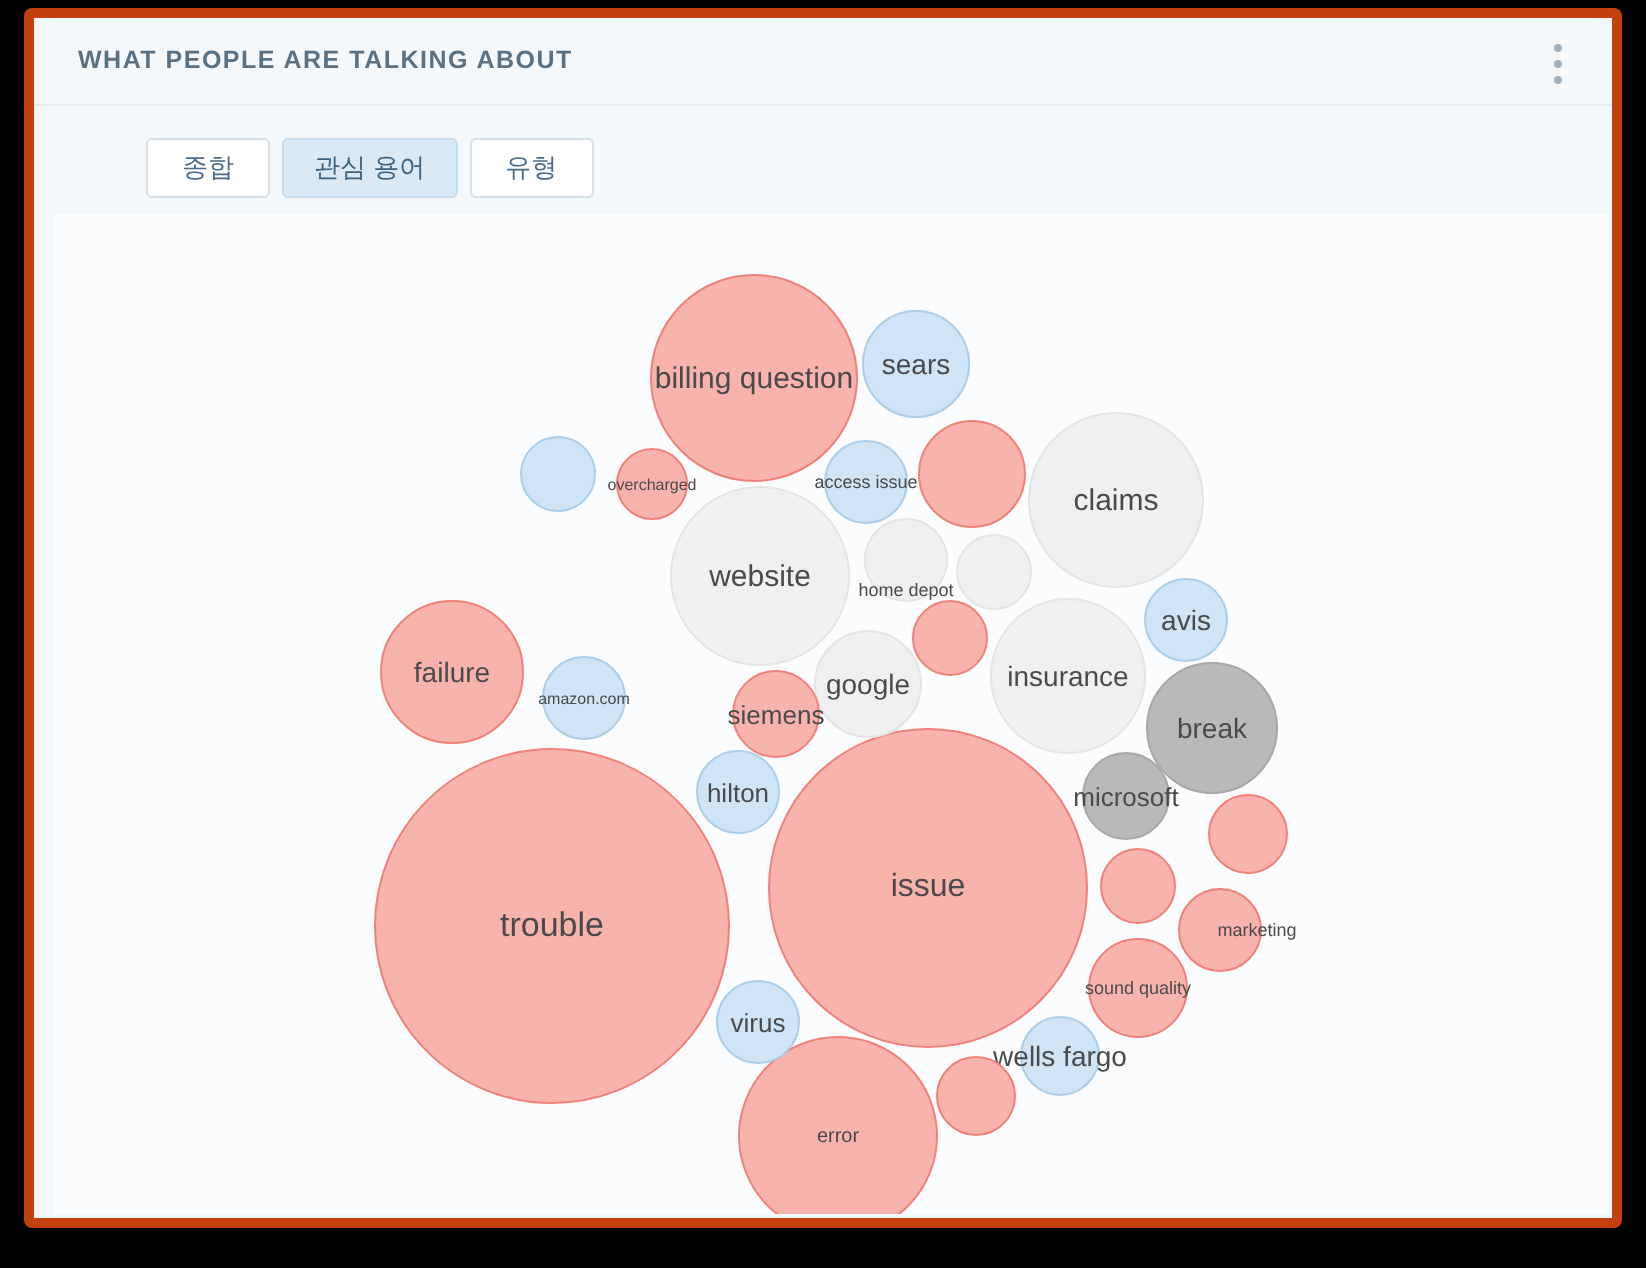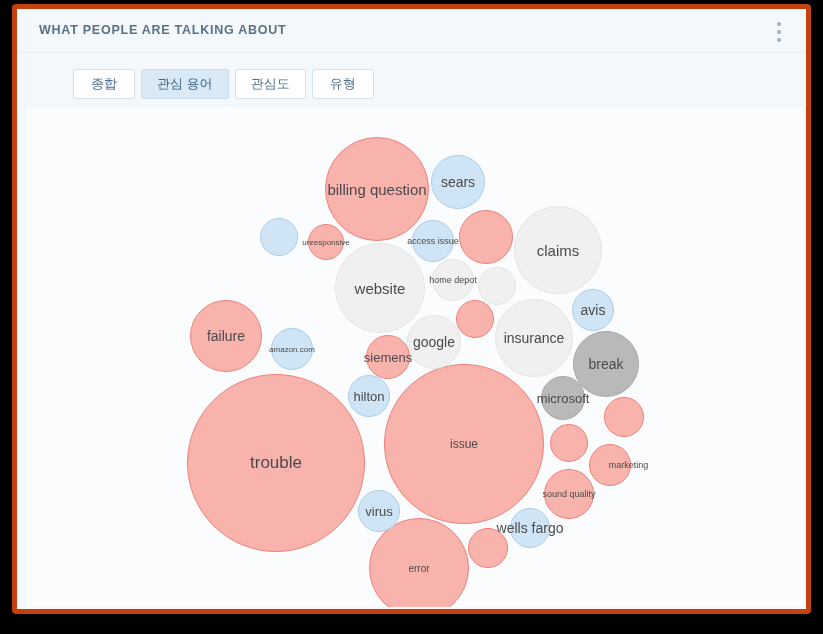--- a/index.html
+++ b/index.html
@@ -149,30 +149,29 @@
       <div id="kebab-menu">
         <span class="dot"></span>
         <span class="dot"></span>
         <span class="dot"></span>
       </div>
     </div>
 
     <div id="tabs">
         <div class="tab">종합</div>
         <div class="tab selected">관심 용어</div>
-        <div class="tab">관심도</div>
         <div class="tab">유형</div>
       </div>
 
     <div id="bubble-area">
         <div class="bubble c-red" style="left: 160px; top: 267px; width: 178px; height: 178px; z-index: 111;">
           <span class="blabel" style="font-size: 17px;">trouble</span>
         </div>
         <div class="bubble c-red" style="left: 357px; top: 257px; width: 160px; height: 160px; z-index: 120;">
-          <span class="blabel" style="font-size: 12px;">issue</span>
+          <span class="blabel" style="font-size: 16px;">issue</span>
         </div>
         <div class="bubble c-red" style="left: 298px; top: 30px; width: 104px; height: 104px; z-index: 148;">
           <span class="blabel" style="font-size: 15px;">billing question</span>
         </div>
         <div class="bubble c-gray" style="left: 487px; top: 99px; width: 88px; height: 88px; z-index: 156;">
           <span class="blabel" style="font-size: 15px;">claims</span>
         </div>
         <div class="bubble c-gray" style="left: 308px; top: 136px; width: 90px; height: 90px; z-index: 155;">
           <span class="blabel" style="font-size: 15px;">website</span>
         </div>
@@ -209,37 +208,37 @@
         </div>
         <div class="bubble c-blue" style="left: 385px; top: 113px; width: 42px; height: 42px; z-index: 179;">
           <span class="blabel" style="font-size: 9px;">access issue</span>
         </div>
         <div class="bubble c-blue" style="left: 321px; top: 268px; width: 42px; height: 42px; z-index: 179;">
           <span class="blabel" style="font-size: 13px;">hilton</span>
         </div>
         <div class="bubble c-blue" style="left: 244px; top: 221px; width: 42px; height: 42px; z-index: 179;">
           <span class="blabel" style="font-size: 8px;">amazon.com</span>
         </div>
-        <div class="bubble c-gray" style="left: 405px; top: 152px; width: 42px; height: 42px; z-index: 179;">
+        <div class="bubble c-gray" style="left: 405px; top: 152px; width: 42px; height: 42px; z-index: 179; align-items: flex-end;">
           <span class="blabel" style="font-size: 9px;">home depot</span>
         </div>
         <div class="bubble c-gray" style="left: 451px; top: 160px; width: 38px; height: 38px; z-index: 181;"></div>
         <div class="bubble c-red" style="left: 429px; top: 193px; width: 38px; height: 38px; z-index: 181;"></div>
         <div class="bubble c-red" style="left: 577px; top: 290px; width: 40px; height: 40px; z-index: 180;"></div>
         <div class="bubble c-red" style="left: 562px; top: 337px; width: 42px; height: 42px; z-index: 179;">
           <span class="blabel" style="font-size: 9px; padding-left: 37px;">marketing</span>
         </div>
         <div class="bubble c-red" style="left: 523px; top: 317px; width: 38px; height: 38px; z-index: 181;"></div>
         <div class="bubble c-blue" style="left: 331px; top: 383px; width: 42px; height: 42px; z-index: 179;">
           <span class="blabel" style="font-size: 13px;">virus</span>
         </div>
         <div class="bubble c-blue" style="left: 483px; top: 401px; width: 40px; height: 40px; z-index: 180;">
           <span class="blabel" style="font-size: 14px;">wells fargo</span>
         </div>
         <div class="bubble c-red" style="left: 441px; top: 421px; width: 40px; height: 40px; z-index: 180;"></div>
         <div class="bubble c-red" style="left: 281px; top: 117px; width: 36px; height: 36px; z-index: 182;">
-          <span class="blabel" style="font-size: 8px;">unresponsive</span>
+          <span class="blabel" style="font-size: 8px;">overcharged</span>
         </div>
         <div class="bubble c-blue" style="left: 233px; top: 111px; width: 38px; height: 38px; z-index: 181;"></div>
       </div>
 
   </div>
 </div>
 
 </body></html>

